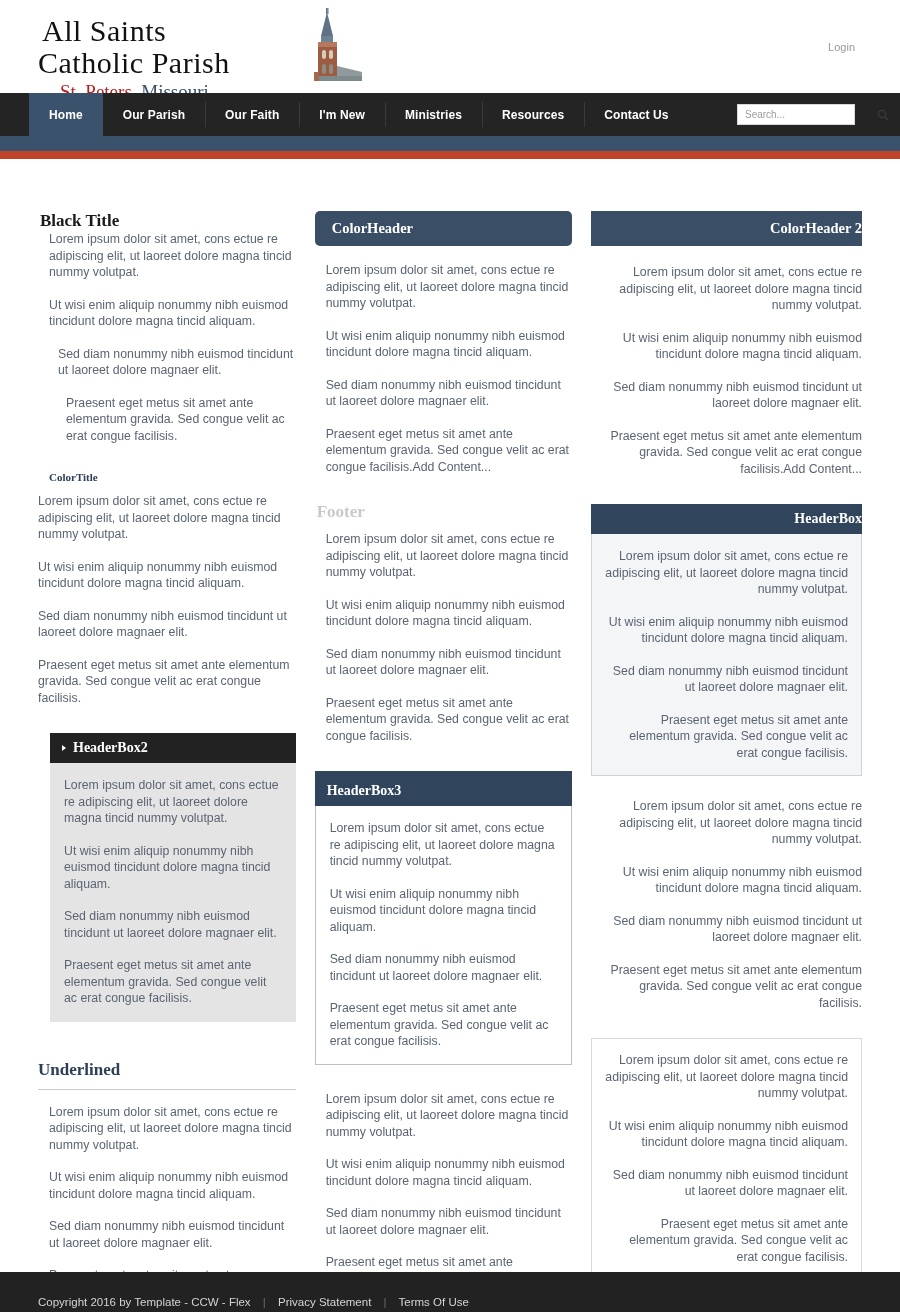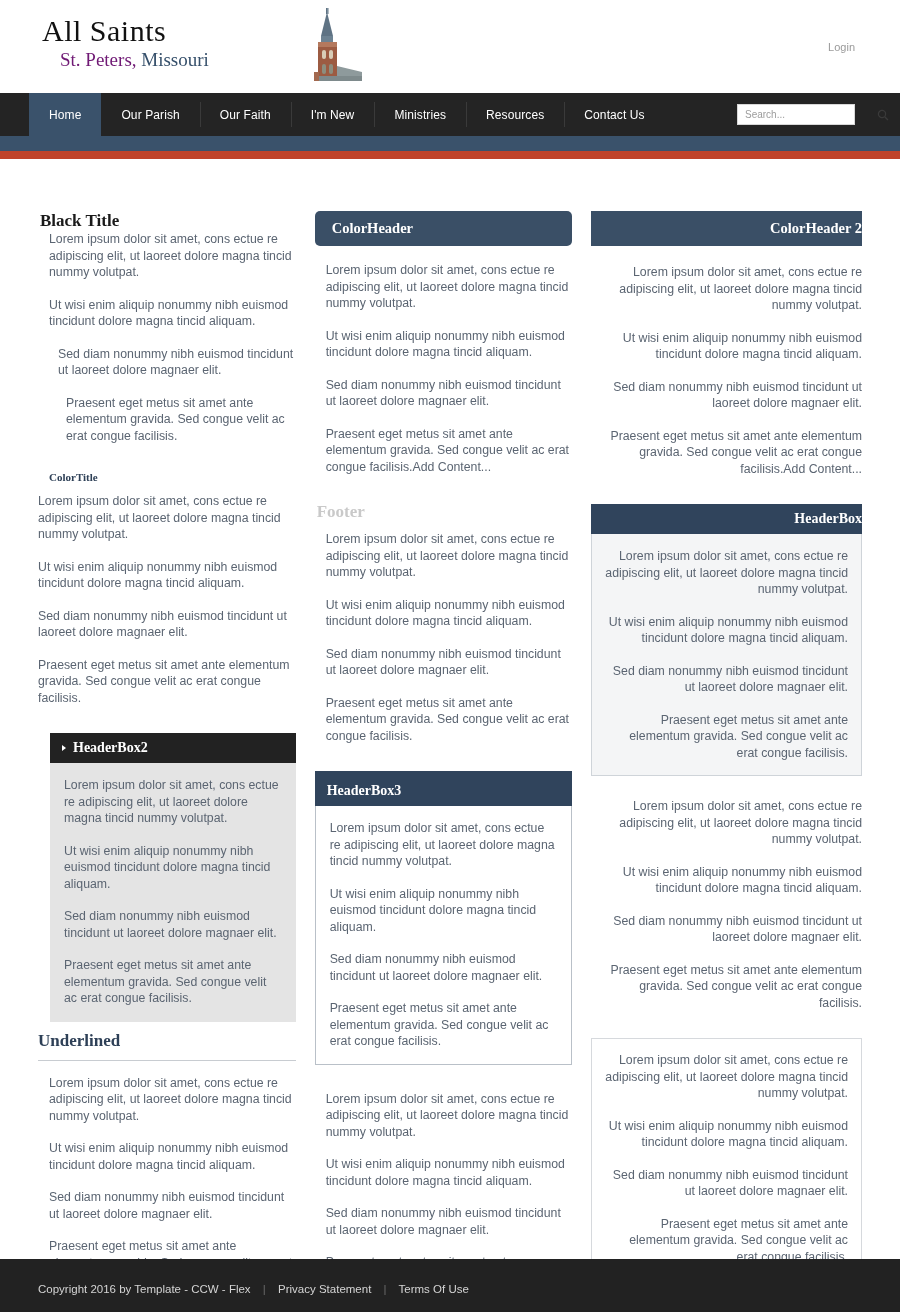--- a/index.html
+++ b/index.html
@@ -48,21 +48,21 @@
     font-size: 30px;
     margin-top: 2px;
   }
   .logo-line3 {
     font-family: "Liberation Serif", serif;
     font-size: 19px;
     margin-top: 3px;
     padding-left: 22px;
     white-space: nowrap;
   }
-  .logo-red { color: #701a75; }
+  .logo-red { color: #b91c1c; }
   .logo-blue { color: #36506b; }
 
   
   .steeple {
     position: absolute;
     left: 300px;
     top: 6px;
     width: 70px;
     height: 78px;
   }
@@ -83,21 +83,21 @@
     position: relative;
     display: flex;
     align-items: stretch;
     padding-left: 29px;
   }
   .nav-item {
     display: flex;
     align-items: center;
     padding: 6px 20px;
     font-size: 12px;
-    font-weight: normal;
+    font-weight: bold;
     color: #ffffff;
     text-decoration: none;
     position: relative;
     letter-spacing: 0.1px;
   }
   .nav-item + .nav-item::before {
     content: "";
     position: absolute;
     left: 0;
     top: 9px;
@@ -244,21 +244,21 @@
   .headerbox-body {
     background: #f4f5f6;
     border: 1px solid #cfd4d9;
     border-top: 0;
     padding: 14px 13px 14px 13px;
   }
   .headerbox-body p.body { margin-bottom: 16px; }
   .headerbox-body p.body:last-child { margin-bottom: 0; }
 
   
-  .headerbox2 { margin-bottom: 9px; padding-left: 12px; }
+  .headerbox2 { margin-bottom: 38px; padding-left: 12px; }
   .headerbox2-head {
     background: #222222;
     color: #ffffff;
     font-family: "Liberation Serif", serif;
     font-weight: bold;
     font-size: 14px;
     padding: 7px 0 7px 12px;
     display: flex;
     align-items: center;
     gap: 7px;
@@ -331,20 +331,21 @@
   }
 </style>
 </head>
 <body>
 
 <div class="page">
 
   <div class="site-header">
     <div class="logo-wrap">
       <div class="logo-line1">All Saints</div>
+      <div class="logo-line2">Catholic Parish</div>
       <div class="logo-line3">
         <span class="logo-red">St. Peters,</span>
         <span class="logo-blue">Missouri</span>
       </div>
     </div>
 
     <svg class="steeple" viewBox="0 0 70 78">
       <rect x="0" y="0" width="70" height="78" fill="#ffffff"></rect>
       <polygon points="27,6 33,30 21,30" fill="#5f7384"></polygon>
       <rect x="26" y="2" width="1.6" height="6" fill="#5f7384"></rect>

